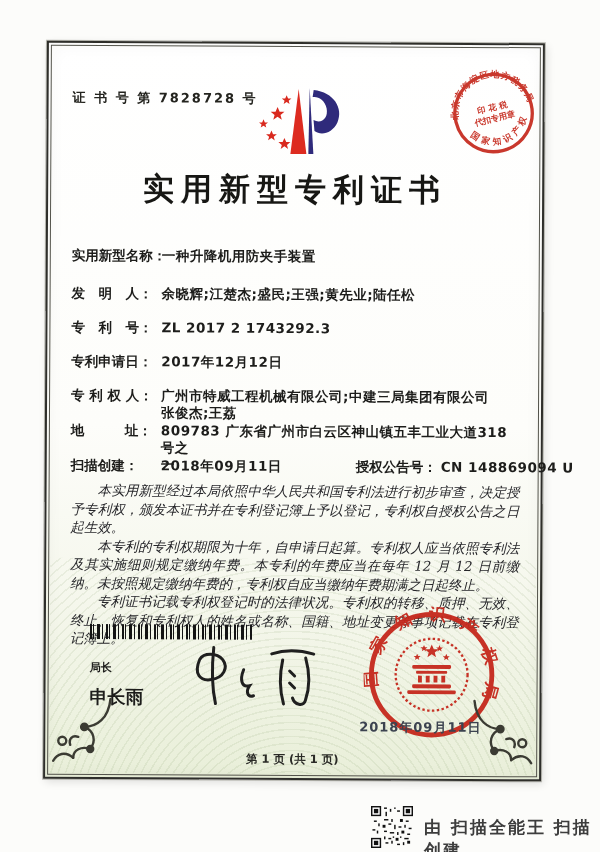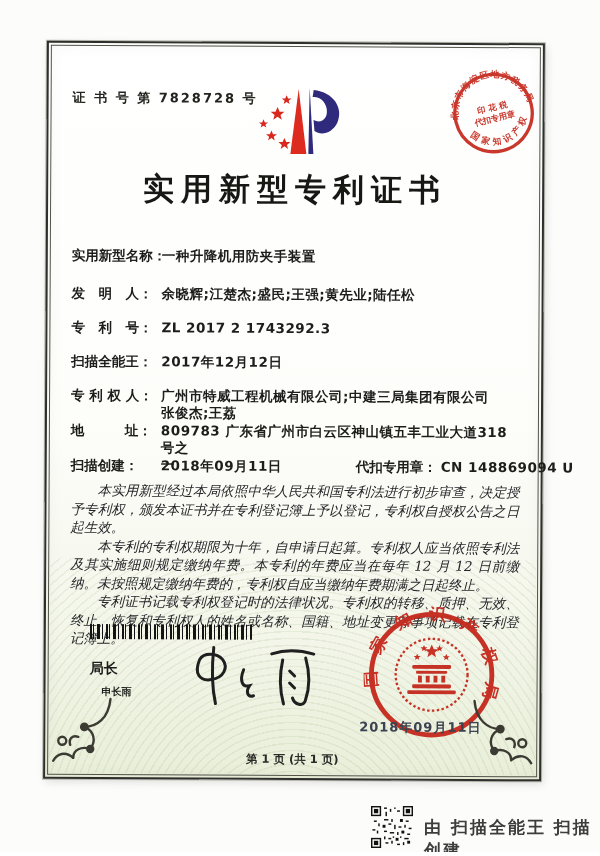--- a/index.html
+++ b/index.html
@@ -42,22 +42,22 @@
     position:absolute; left:24px; right:21px; top:438px;
     font-family:"DejaVu Serif","Liberation Serif",serif; font-style:italic;
     font-size:13.5px; line-height:18.5px; text-align:justify; color:#26262a;
   }
   .body-text p{margin:0; text-indent:2em;}
   
   .barcode{
     position:absolute; left:44px; top:581px; width:163px; height:15px;
     background:repeating-linear-gradient(90deg,#141414 0 2px,transparent 2px 3px,#141414 3px 4px,transparent 4px 7px,#141414 7px 10px,transparent 10px 12px,#141414 12px 13px,transparent 13px 16px);
   }
-  .dir-title{position:absolute; left:44px; top:617px; font-size:14px; font-weight:700;}
-  .dir-name{position:absolute; left:56px; top:642px; font-size:10px; font-weight:700;}
+  .dir-title{position:absolute; left:44px; top:617px; font-size:11px; font-weight:700;}
+  .dir-name{position:absolute; left:44px; top:642px; font-size:18px; font-weight:700;}
   .sig{position:absolute; left:138px; top:596px;}
   
   .stamp-top{position:absolute; left:399px; top:22px; opacity:.92;}
   .seal{position:absolute; left:318px; top:562px; opacity:.95;}
   .seal-date{
     position:absolute; left:300px; top:674px; width:150px; text-align:center;
     font-size:13px; font-weight:600; letter-spacing:1px; color:#3c4350; z-index:5;
   }
   .footer-page{position:absolute; left:0; right:0; top:708px; text-align:center; font-size:11.5px; font-weight:600; color:#2a2a26;}
   .orn{position:absolute; bottom:6px;}
@@ -114,32 +114,32 @@
     <div class="row" style="top:204px">
       <span class="lbl">实用新型名称：</span><span class="val">一种升降机用防夹手装置</span>
     </div>
     <div class="row" style="top:242px">
       <span class="lbl">发　明　人：</span><span class="val">余晓辉;江楚杰;盛民;王强;黄先业;陆任松</span>
     </div>
     <div class="row" style="top:276px">
       <span class="lbl">专　利　号：</span><span class="val">ZL 2017 2 1743292.3</span>
     </div>
     <div class="row" style="top:310px">
-      <span class="lbl">扫描全能王：</span><span class="val">2017年12月12日</span>
+      <span class="lbl">专利申请日：</span><span class="val">2017年12月12日</span>
     </div>
     <div class="row" style="top:344px">
       <span class="lbl">专 利 权 人：</span><span class="val"><span>广州市特威工程机械有限公司;中建三局集团有限公司</span><span class="l2">张俊杰;王荔</span></span>
     </div>
     <div class="row" style="top:379px">
       <span class="lbl">地　　　址：</span><span class="val"><span>809783 广东省广州市白云区神山镇五丰工业大道318号之</span><span class="l2">一</span></span>
     </div>
     <div class="row" style="top:414px">
       <span class="lbl">扫描创建：</span><span class="val" style="width:150px">2018年09月11日</span>
       <span class="pairR">
-        <span class="lbl">代扣专用章：</span><span class="val">CN 148869094 U</span>
+        <span class="lbl">授权公告号：</span><span class="val">CN 148869094 U</span>
       </span>
     </div>
 
     <div class="body-text">
       <p>本实用新型经过本局依照中华人民共和国专利法进行初步审查，决定授予专利权，颁发本证书并在专利登记簿上予以登记，专利权自授权公告之日起生效。</p>
       <p>本专利的专利权期限为十年，自申请日起算。专利权人应当依照专利法及其实施细则规定缴纳年费。本专利的年费应当在每年 12 月 12 日前缴纳。未按照规定缴纳年费的，专利权自应当缴纳年费期满之日起终止。</p>
       <p>专利证书记载专利权登记时的法律状况。专利权的转移、质押、无效、终止、恢复和专利权人的姓名或名称、国籍、地址变更等事项记载在专利登记簿上。</p>
     </div>
 
     <div class="barcode"></div>

